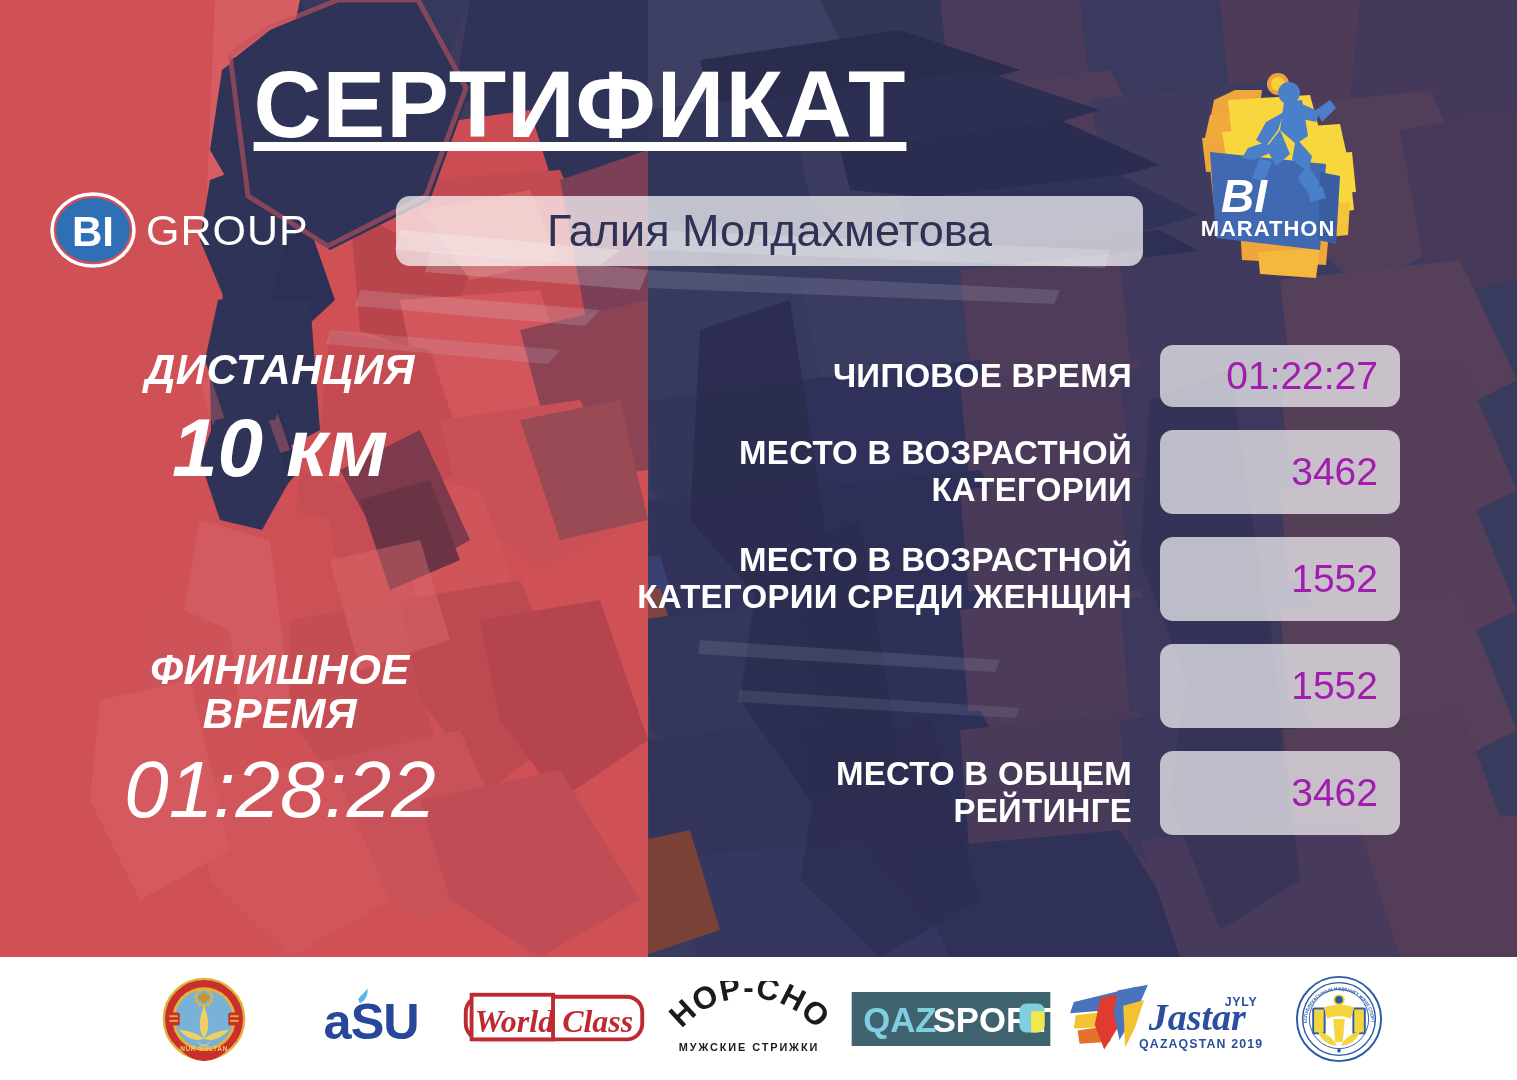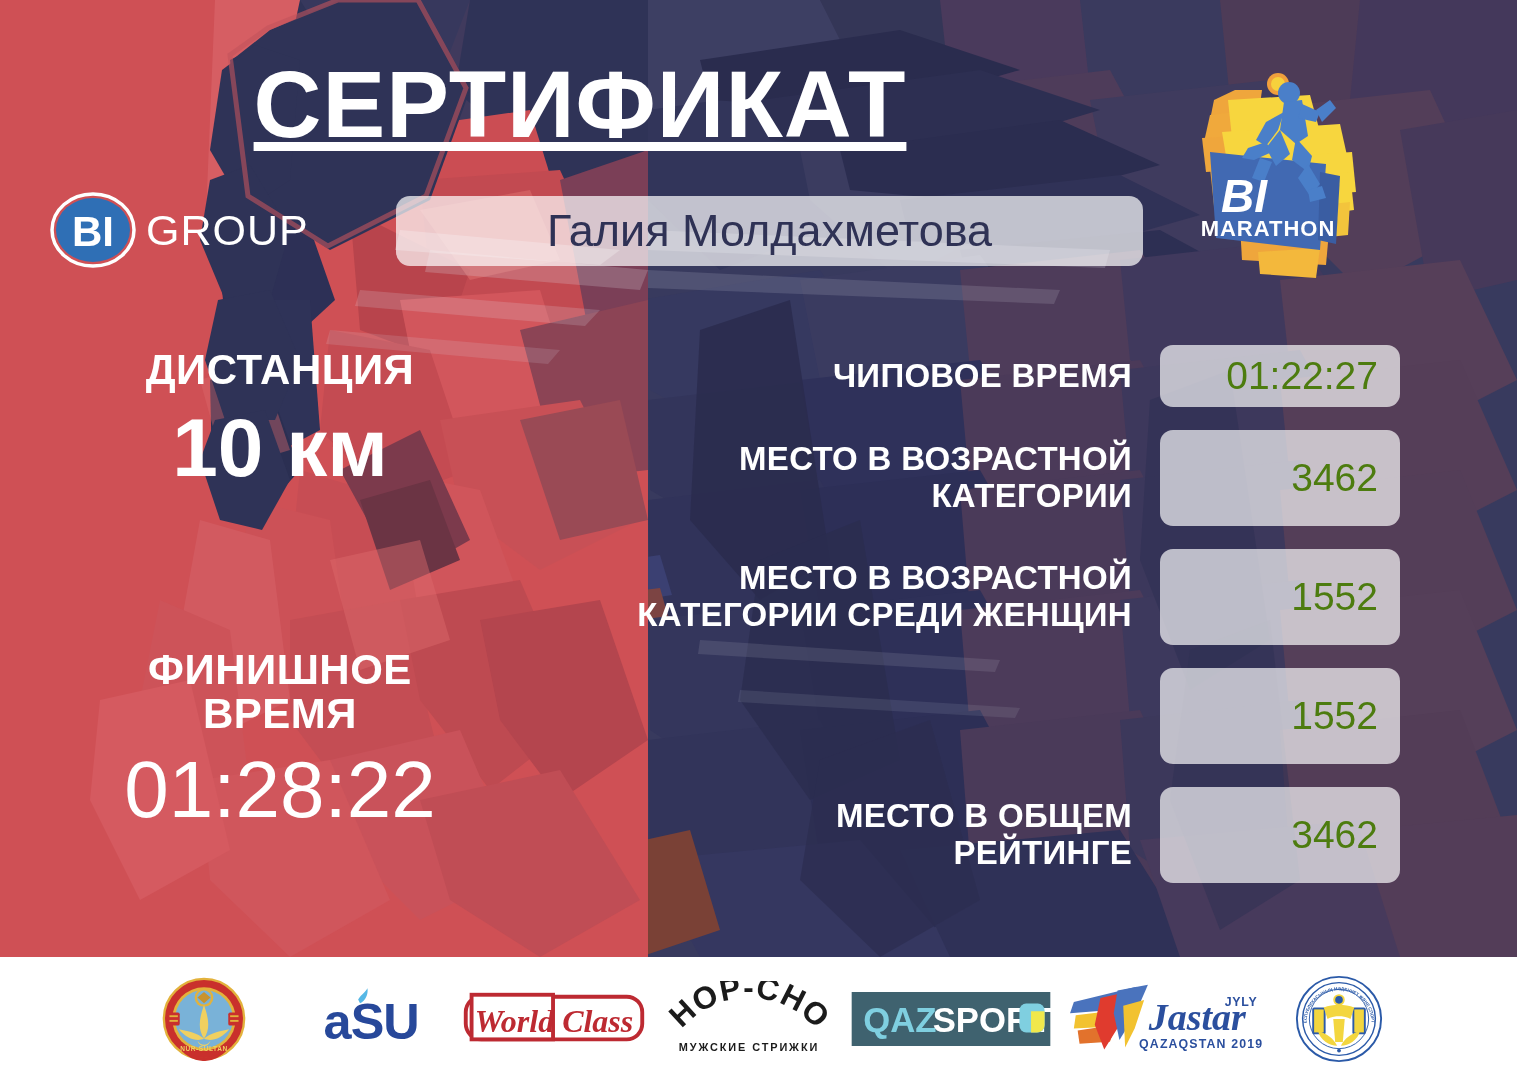--- a/index.html
+++ b/index.html
@@ -100,20 +100,21 @@
     left: 1180px; top: 60px;
     width: 200px; height: 230px;
   }
 
   
   .left-block {
     position: absolute;
     width: 520px;
     text-align: center;
     color: #ffffff;
+    font-style: italic;
   }
   .left-block.distance { left: 20px; top: 348px; }
   .left-block.finish   { left: 20px; top: 648px; }
 
   .blk-label {
     font-size: 42px;
     font-weight: bold;
     line-height: 1.04;
     letter-spacing: 0.5px;
   }
@@ -149,31 +150,31 @@
     line-height: 1.12;
     letter-spacing: 0.3px;
     padding-right: 28px;
     white-space: pre-line;
   }
   .stat-value {
     width: 240px;
     height: 62px;
     border-radius: 13px;
     background: rgba(255,255,255,0.68);
-    color: #4d7c0f;
+    color: #a21caf;
     font-size: 39px;
     display: flex;
     align-items: center;
     justify-content: flex-end;
     padding-right: 22px;
     box-sizing: border-box;
     flex: none;
     padding-left: 11px;
   }
-  .stat-row.tall .stat-value { height: 96px; }
+  .stat-row.tall .stat-value { height: 84px; }
 </style>
 </head>
 <body>
 
 <div class="certificate">
 
   <div class="art">
     <svg viewBox="0 0 1517 957" preserveAspectRatio="none">
       <defs>
         <clipPath id="leftHalf">

